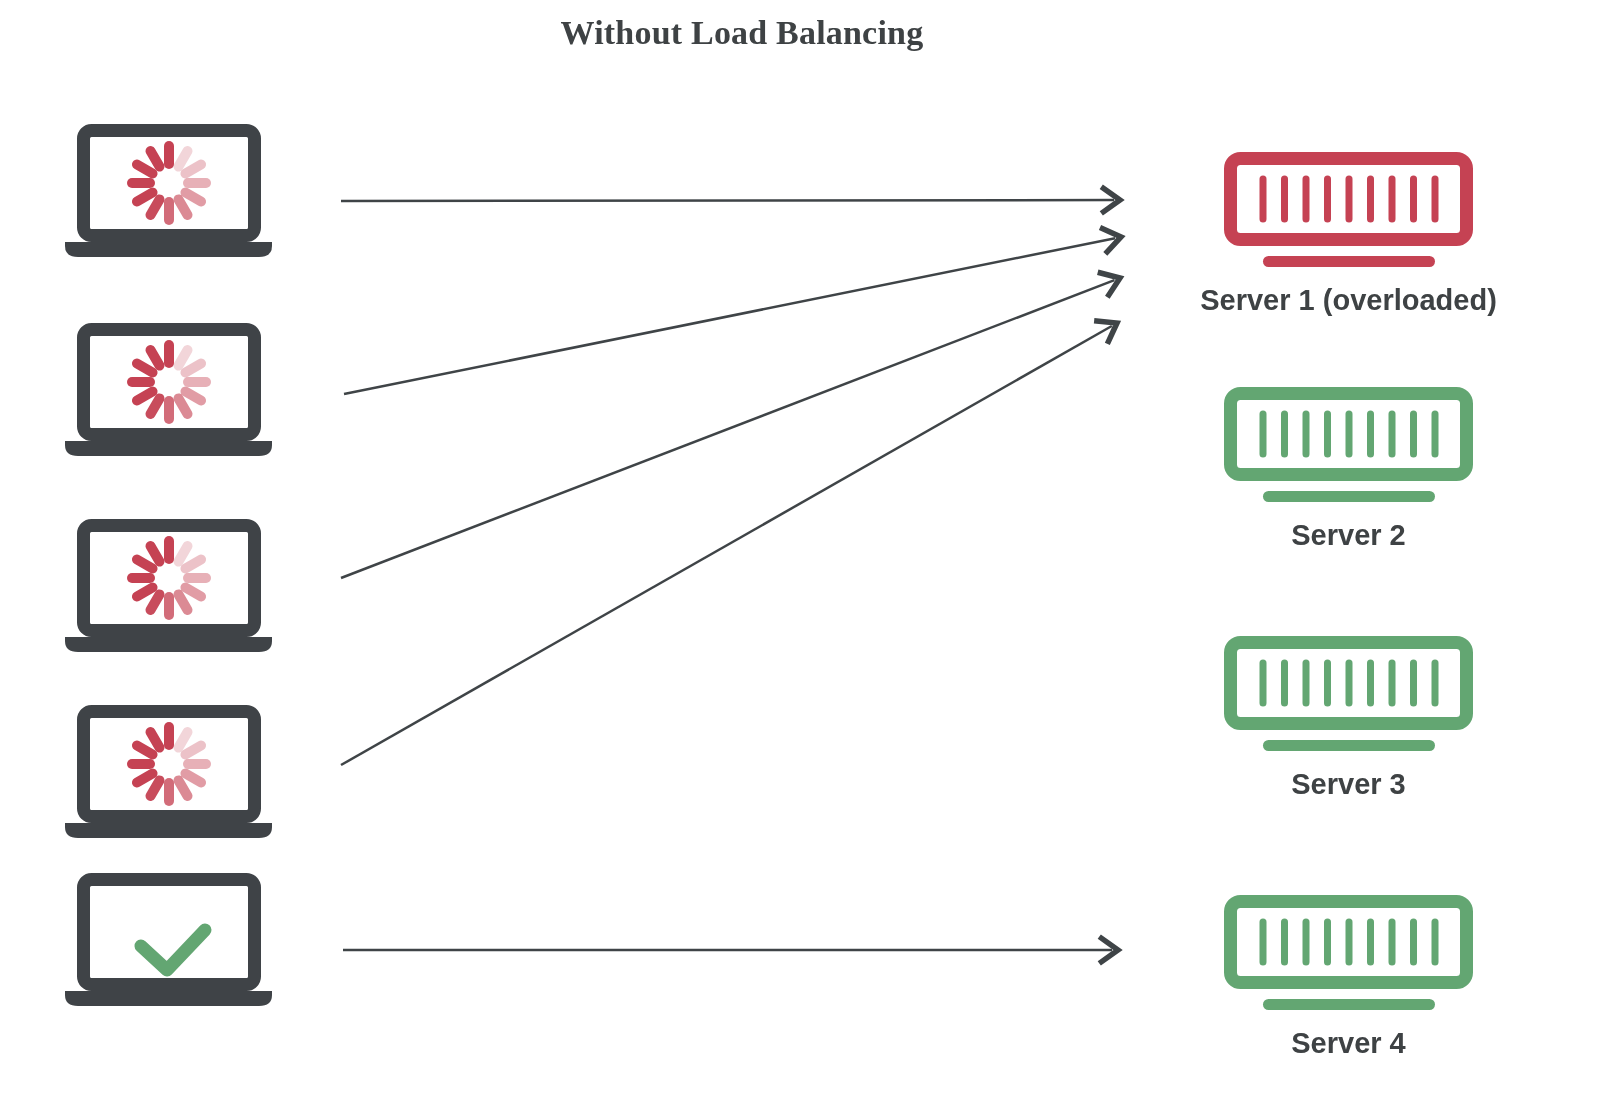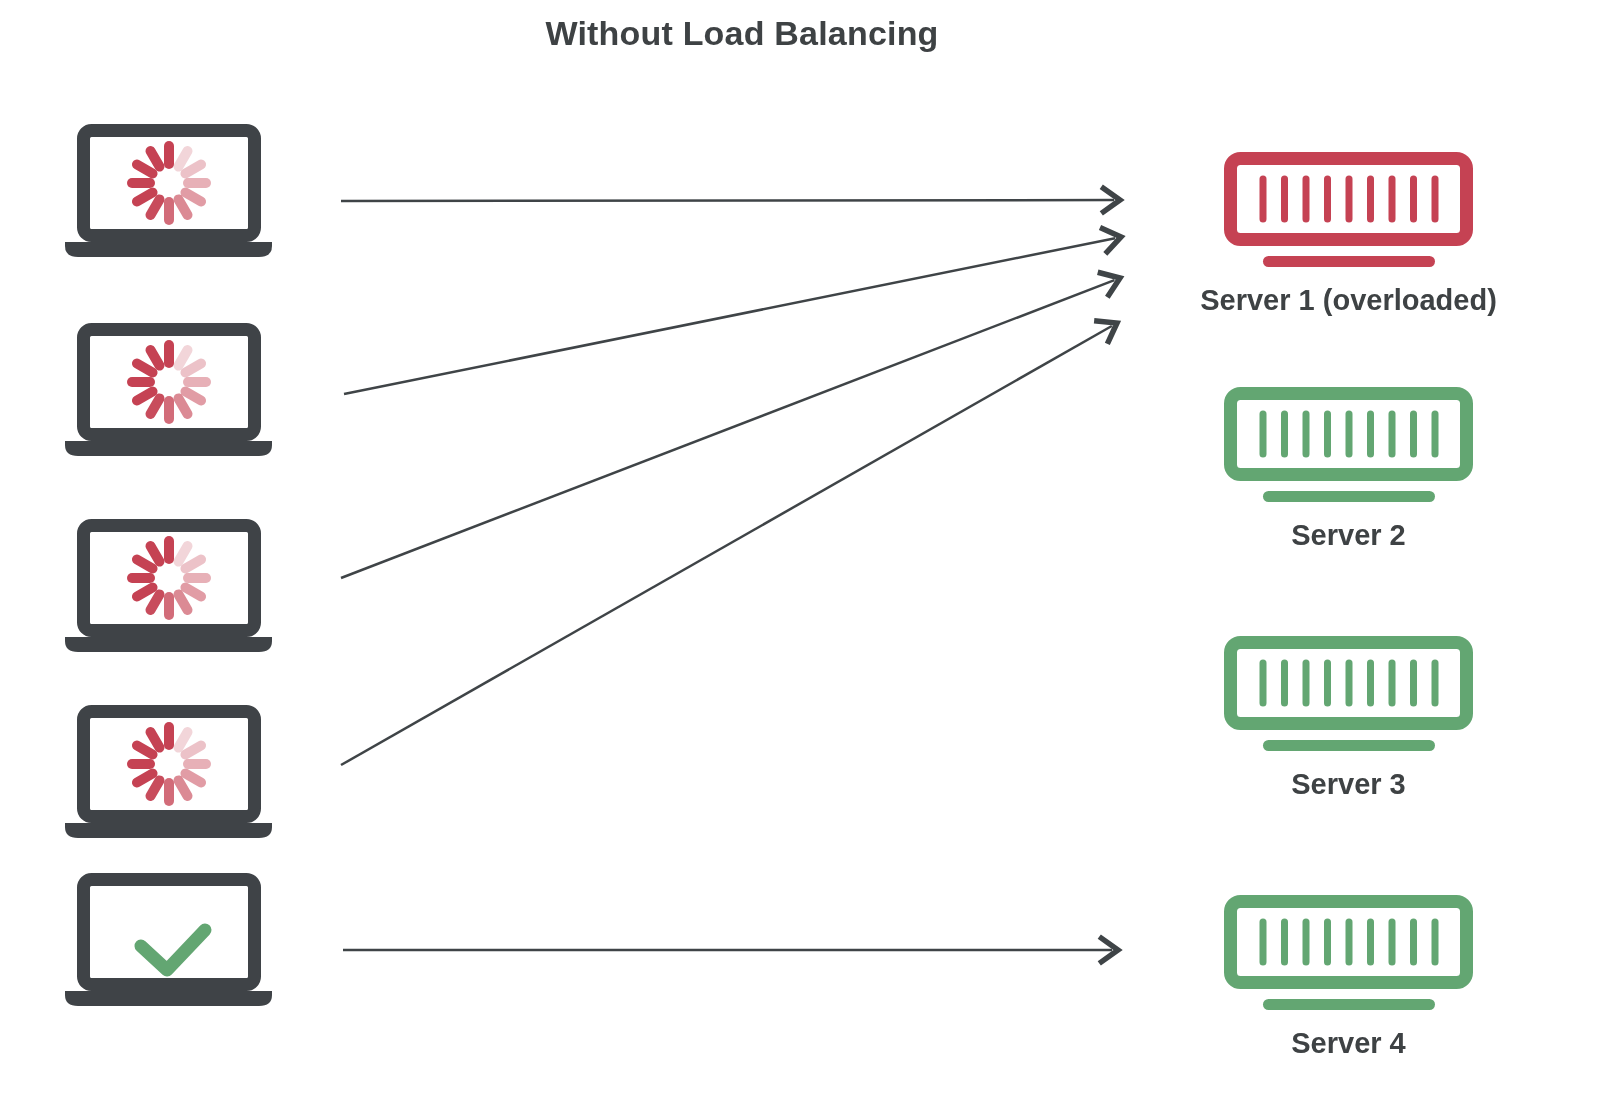--- a/index.html
+++ b/index.html
@@ -15,20 +15,21 @@
     position:absolute;
     top:14px;
     left:0;
     width:1484px;
     margin:0;
     text-align:center;
     font-size:34px;
     font-weight:bold;
     color:#3e4244;
     letter-spacing:0.2px;
+    font-family:Liberation Serif, serif;
   }
   svg.diagram{
     position:absolute;
     top:0;
     left:0;
   }
   text.server-label{
     font-family:"Liberation Sans", sans-serif;
     font-size:29px;
     font-weight:bold;

